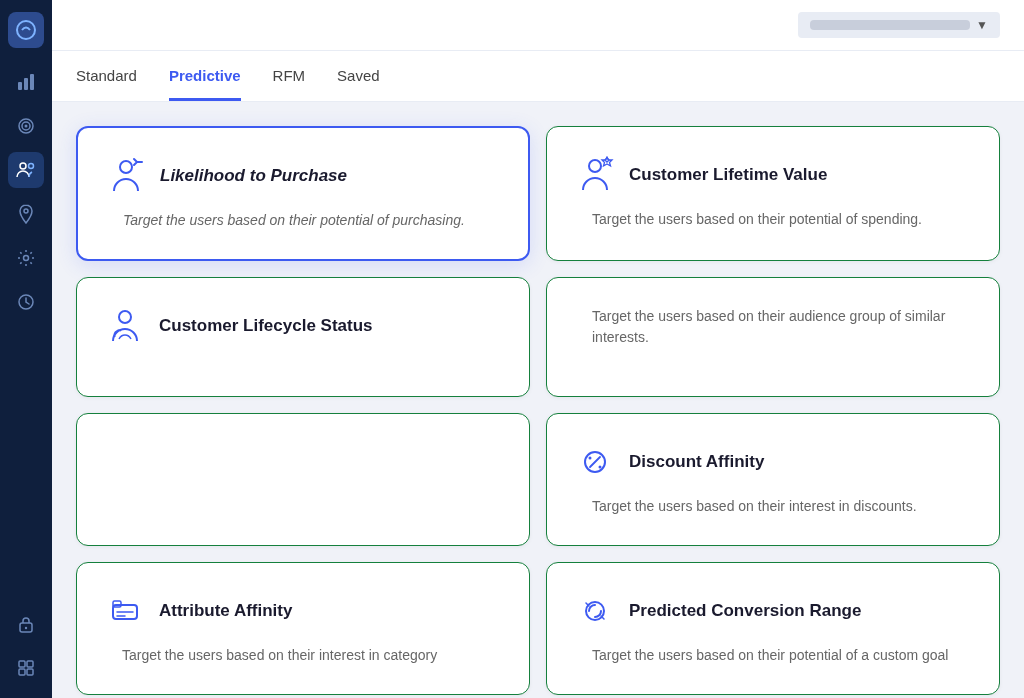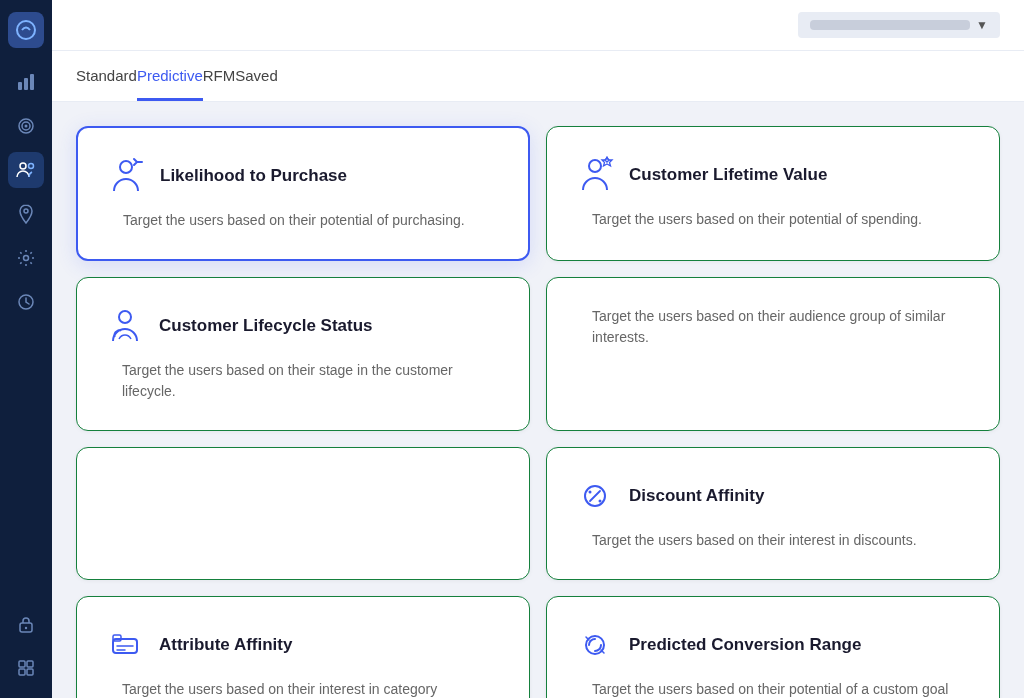--- a/index.html
+++ b/index.html
@@ -87,34 +87,35 @@
       color: #555;
       font-size: 12px;
     }
 
     
     .tabs-bar {
       background: #fff;
       padding: 0 24px;
       display: flex;
       align-items: center;
+      gap: 32px;
       border-bottom: 1px solid #e8ecf4;
     }
     .tab-item {
       padding: 16px 0 14px;
       font-size: 15px;
       color: #444;
       cursor: pointer;
       border-bottom: 3px solid transparent;
       font-weight: 400;
     }
     .tab-item.active {
       color: #3d5af1;
       border-bottom-color: #3d5af1;
-      font-weight: 400;
+      font-weight: 700;
     }
 
     
     .content {
       flex: 1;
       padding: 24px;
       overflow-y: auto;
       background: #f0f2f8;
     }
     .cards-grid {
@@ -128,20 +129,21 @@
       padding: 28px 28px 28px 28px;
       cursor: pointer;
       box-shadow: 0 1px 4px rgba(0,0,0,0.05);
       border: 1px solid #15803d;
       transition: box-shadow 0.15s;
       min-height: 120px;
     }
     .card.selected {
       border: 2px solid #3d5af1;
       box-shadow: 0 4px 20px rgba(61,90,241,0.15);
+      font-style: italic;
     }
     .card-header {
       display: flex;
       align-items: center;
       gap: 14px;
       margin-bottom: 14px;
     }
     .card-icon {
       width: 40px;
       height: 40px;
@@ -288,21 +290,20 @@
           <div class="card-icon">
             <svg width="40" height="38" viewBox="0 0 40 38" fill="none">
               <circle cx="20" cy="10" r="6" stroke="#3d5af1" stroke-width="2"></circle>
               <path d="M8 34c0-6.6 5.4-12 12-12s12 5.4 12 12" stroke="#3d5af1" stroke-width="2"></path>
               <path d="M14 32c2-4 4-4 6-4s4 0 6 4" stroke="#3d5af1" stroke-width="1.5"></path>
               <path d="M10 30 Q8 26 12 24 Q14 22 16 24" stroke="#3d5af1" stroke-width="1.5" fill="none"></path>
             </svg>
           </div>
           <span class="card-title">Customer Lifecycle Status</span>
         </div>
-        <p class="card-desc">Target the users based on their stage in the customer lifecycle.</p>
       </div>
 
       <div class="card">
         <p class="card-desc">Target the users based on their audience group of similar interests.</p>
       </div>
 
       <div class="card">
       </div>
 
       <div class="card">

